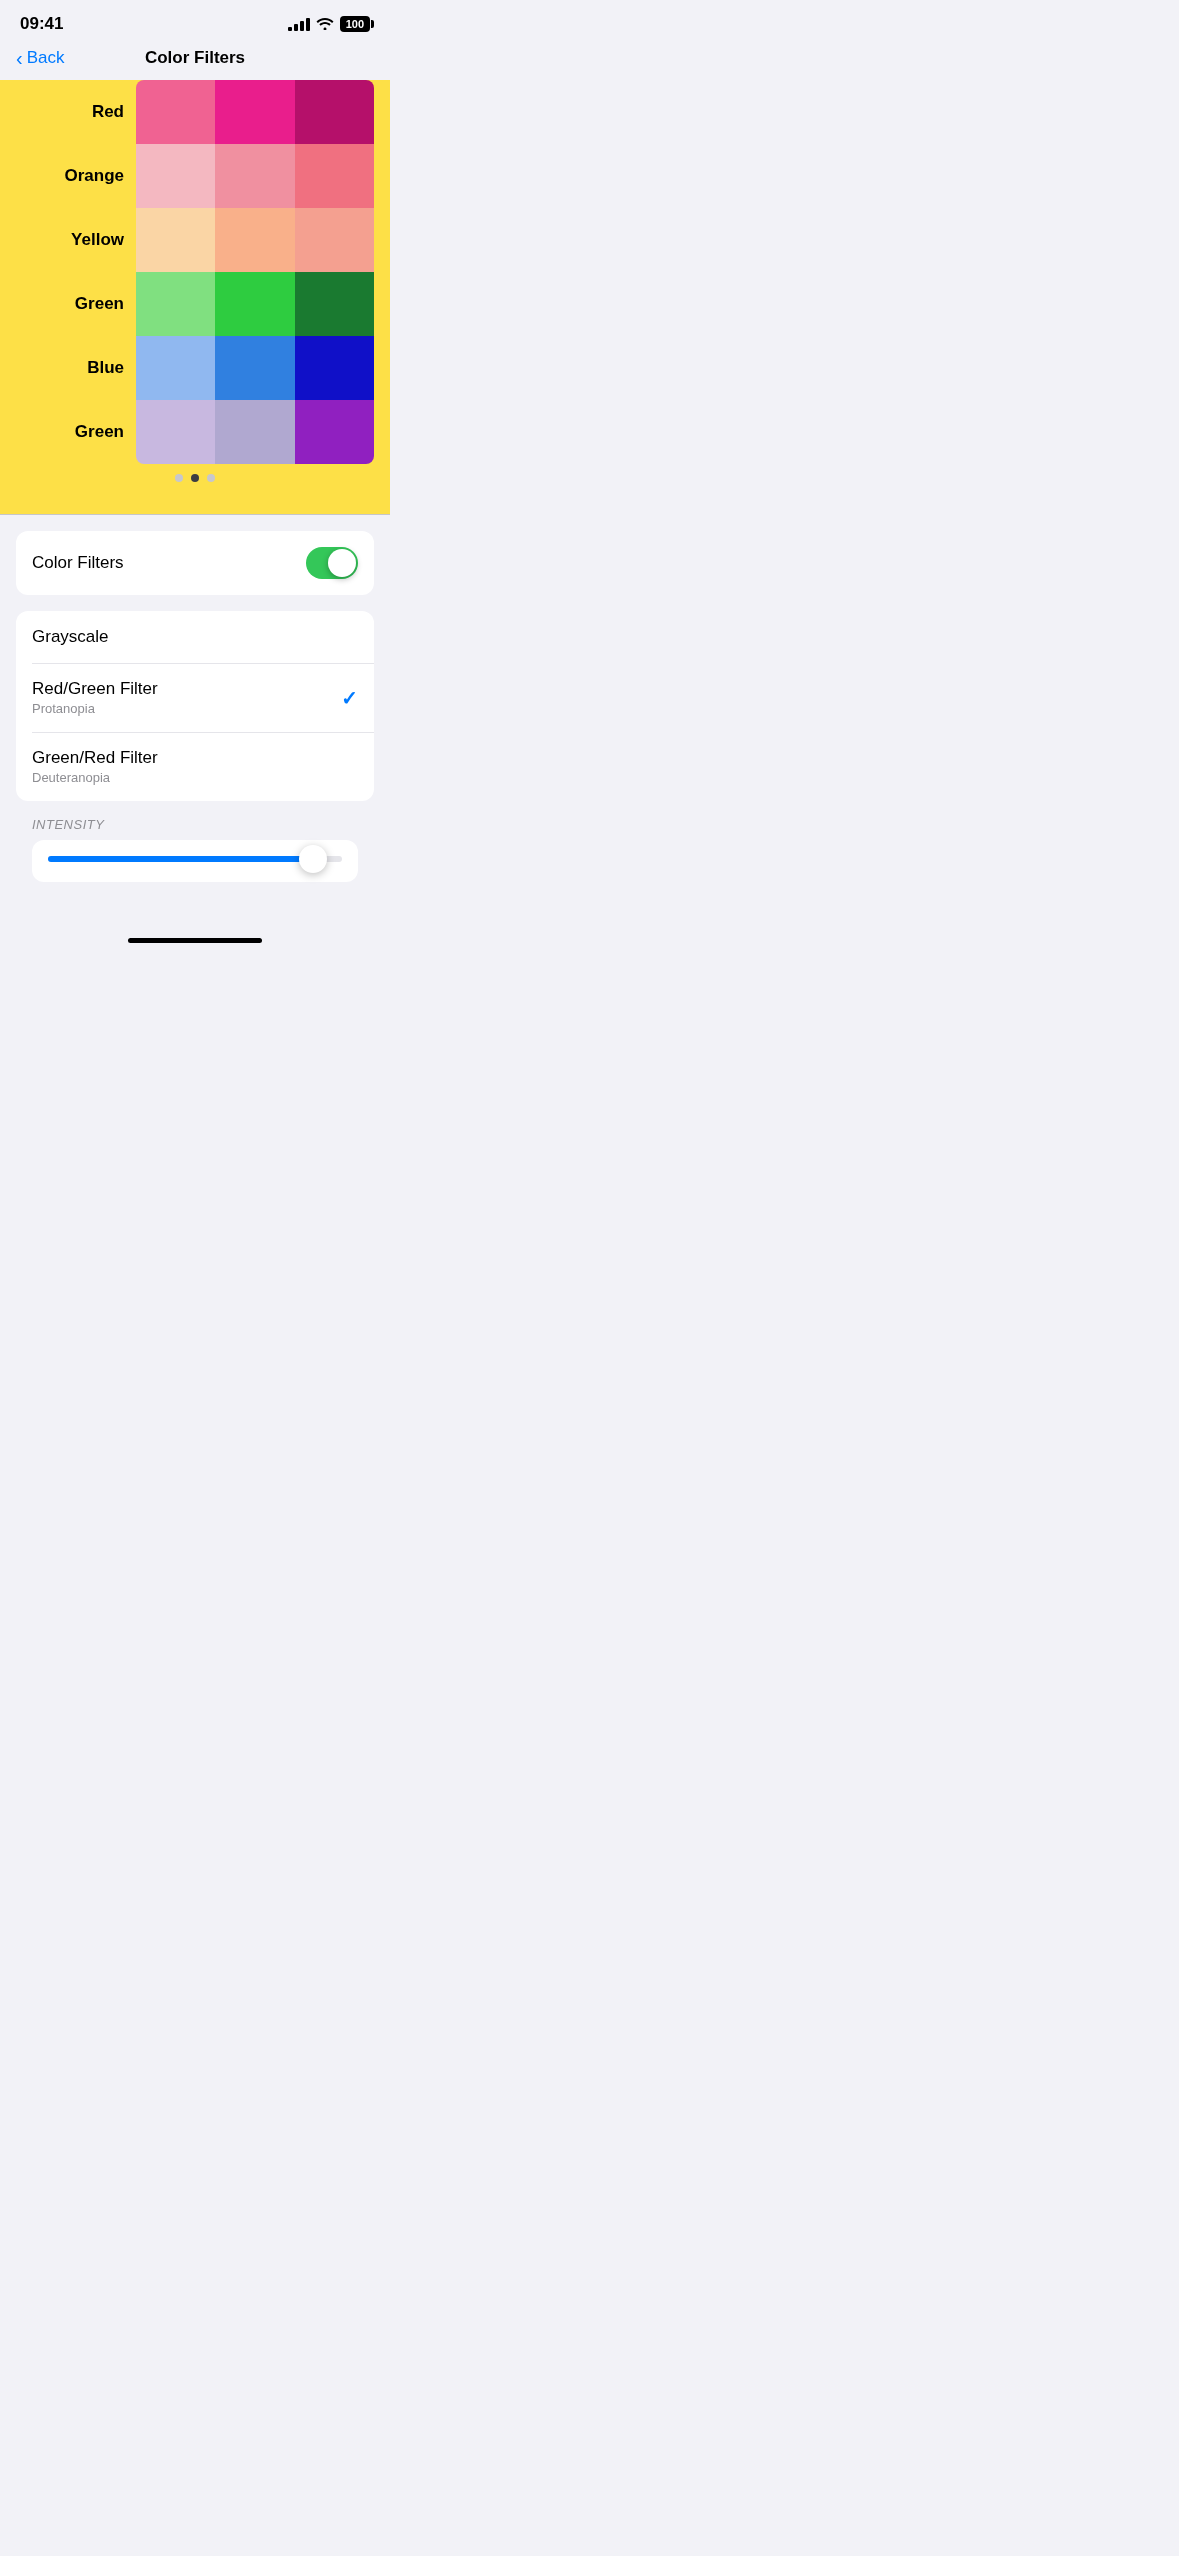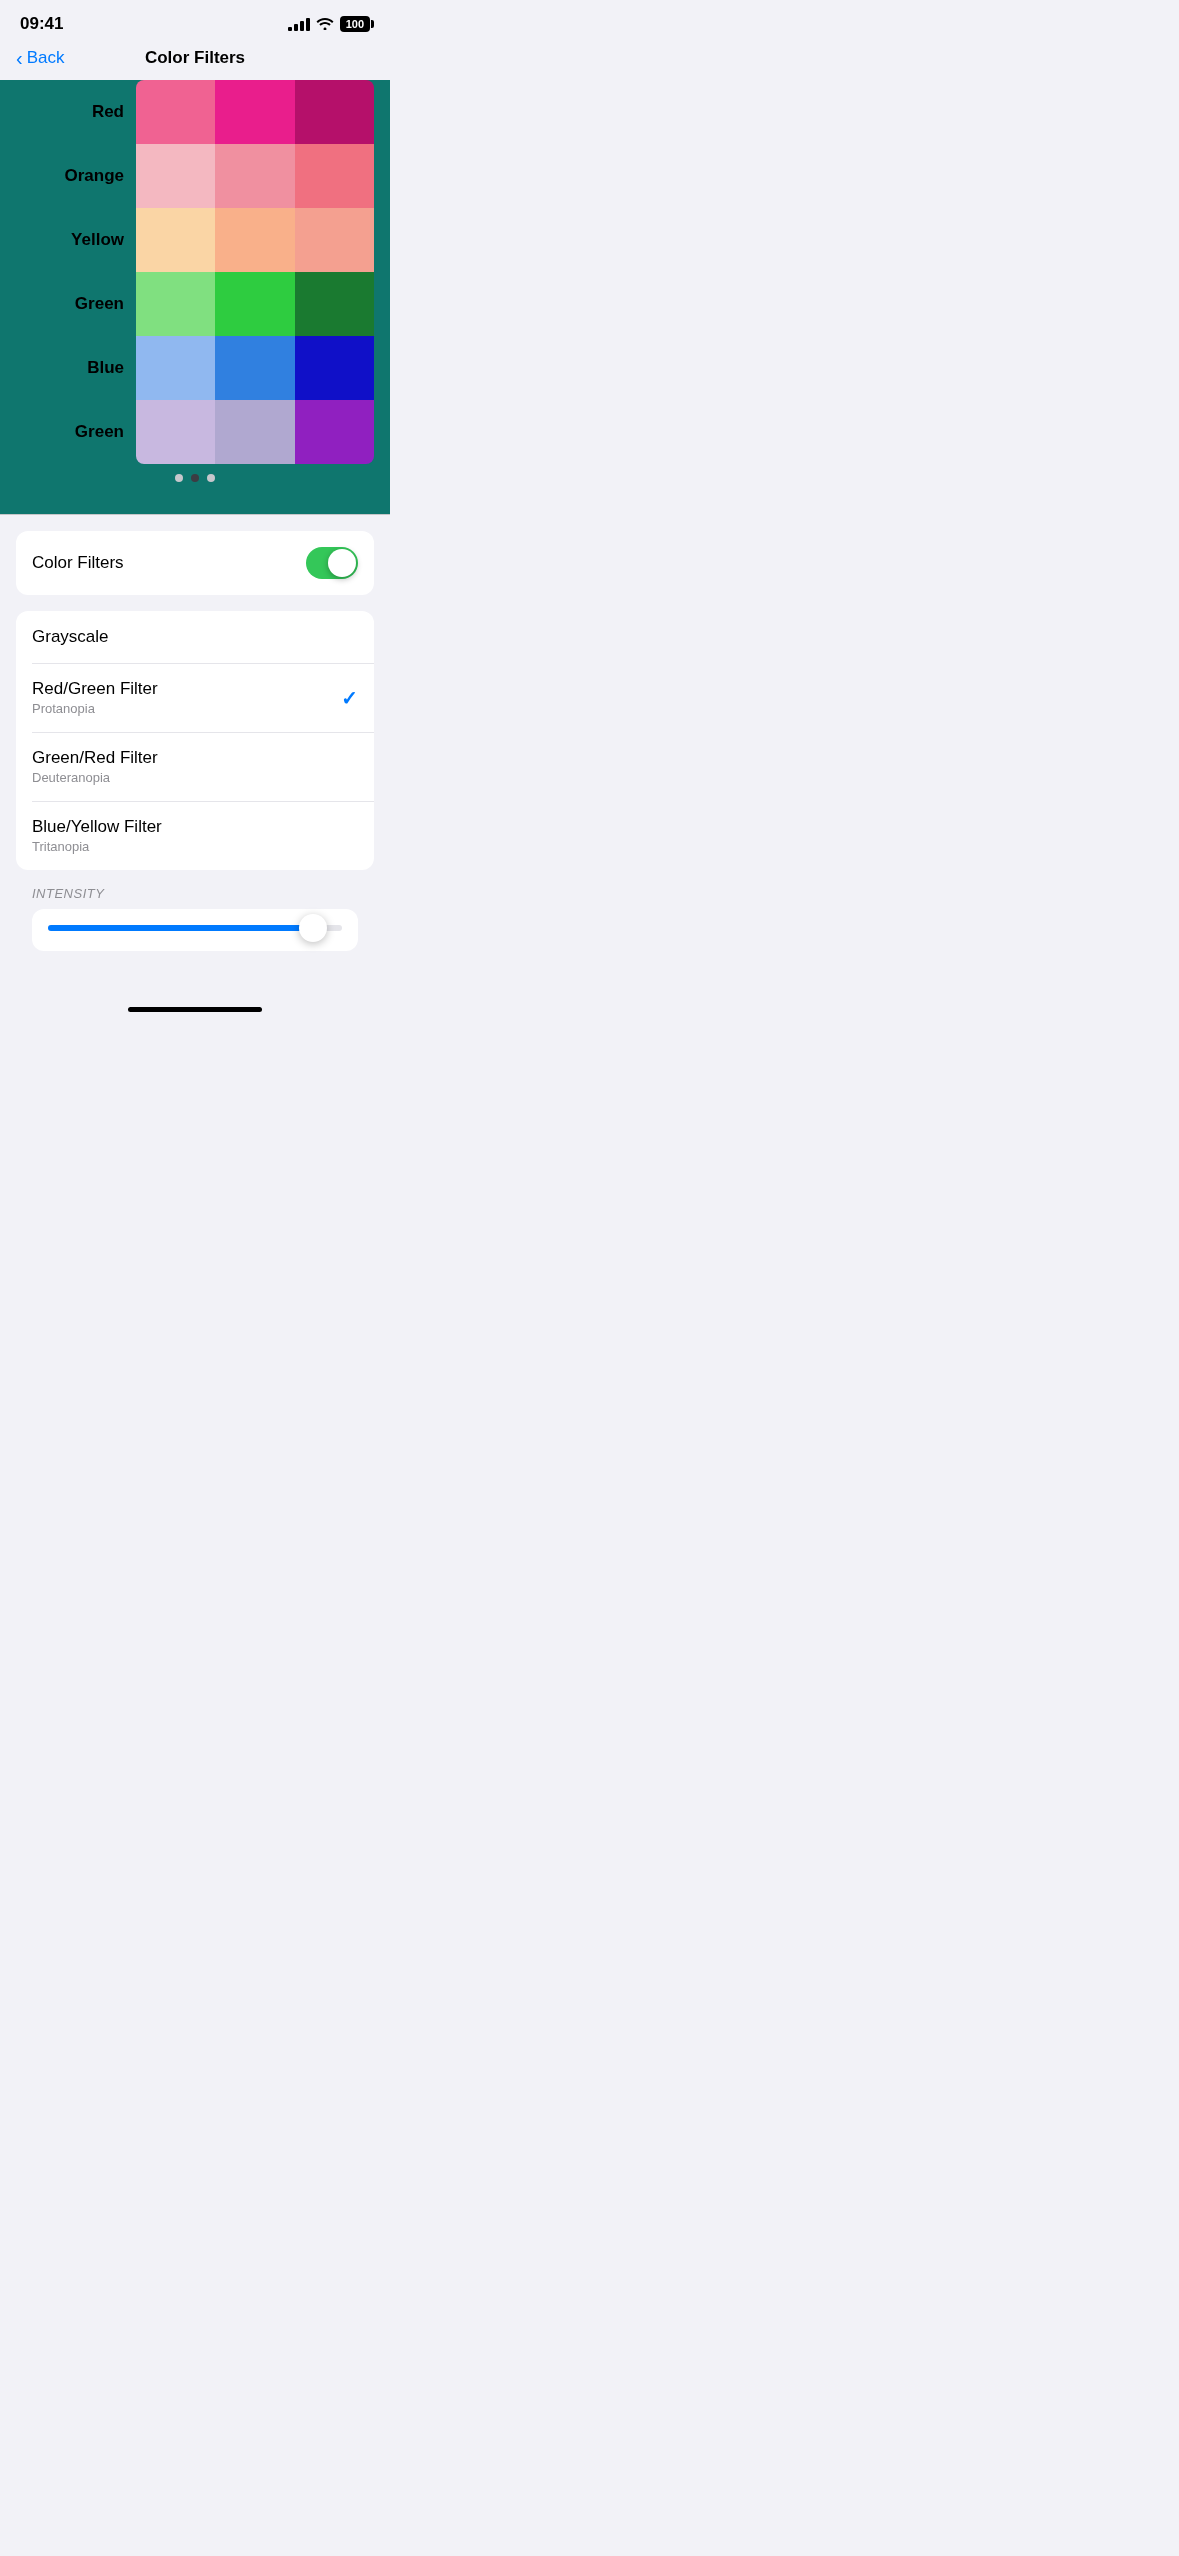--- a/index.html
+++ b/index.html
@@ -97,21 +97,21 @@
       line-height: 1;
     }
     .nav-title {
       font-size: 17px;
       font-weight: 600;
       color: #000;
     }
 
     
     .swatch-section {
-      background: #0f766e;
+      background: #fde047;
       padding: 0 16px 16px 16px;
     }
     .swatch-grid {
       display: grid;
       grid-template-columns: 120px 1fr;
       gap: 0;
     }
     .swatch-label {
       display: flex;
       align-items: center;
@@ -384,26 +384,20 @@
           <div class="row-subtitle">Protanopia</div>
         </div>
         <span class="checkmark">✓</span>
       </div>
       <div class="card-row">
         <div>
           <div class="row-title">Green/Red Filter</div>
           <div class="row-subtitle">Deuteranopia</div>
         </div>
       </div>
-      <div class="card-row">
-        <div>
-          <div class="row-title">Blue/Yellow Filter</div>
-          <div class="row-subtitle">Tritanopia</div>
-        </div>
-      </div>
     </div>
 
   <div class="section-header">INTENSITY</div>
   <div class="slider-card">
     <div class="slider-track">
       <div class="slider-fill" id="slider-fill" style="width: 90%;"></div>
       <div class="slider-thumb" id="slider-thumb" style="left: calc(90% - 14px);"></div>
     </div>
   </div>
 

